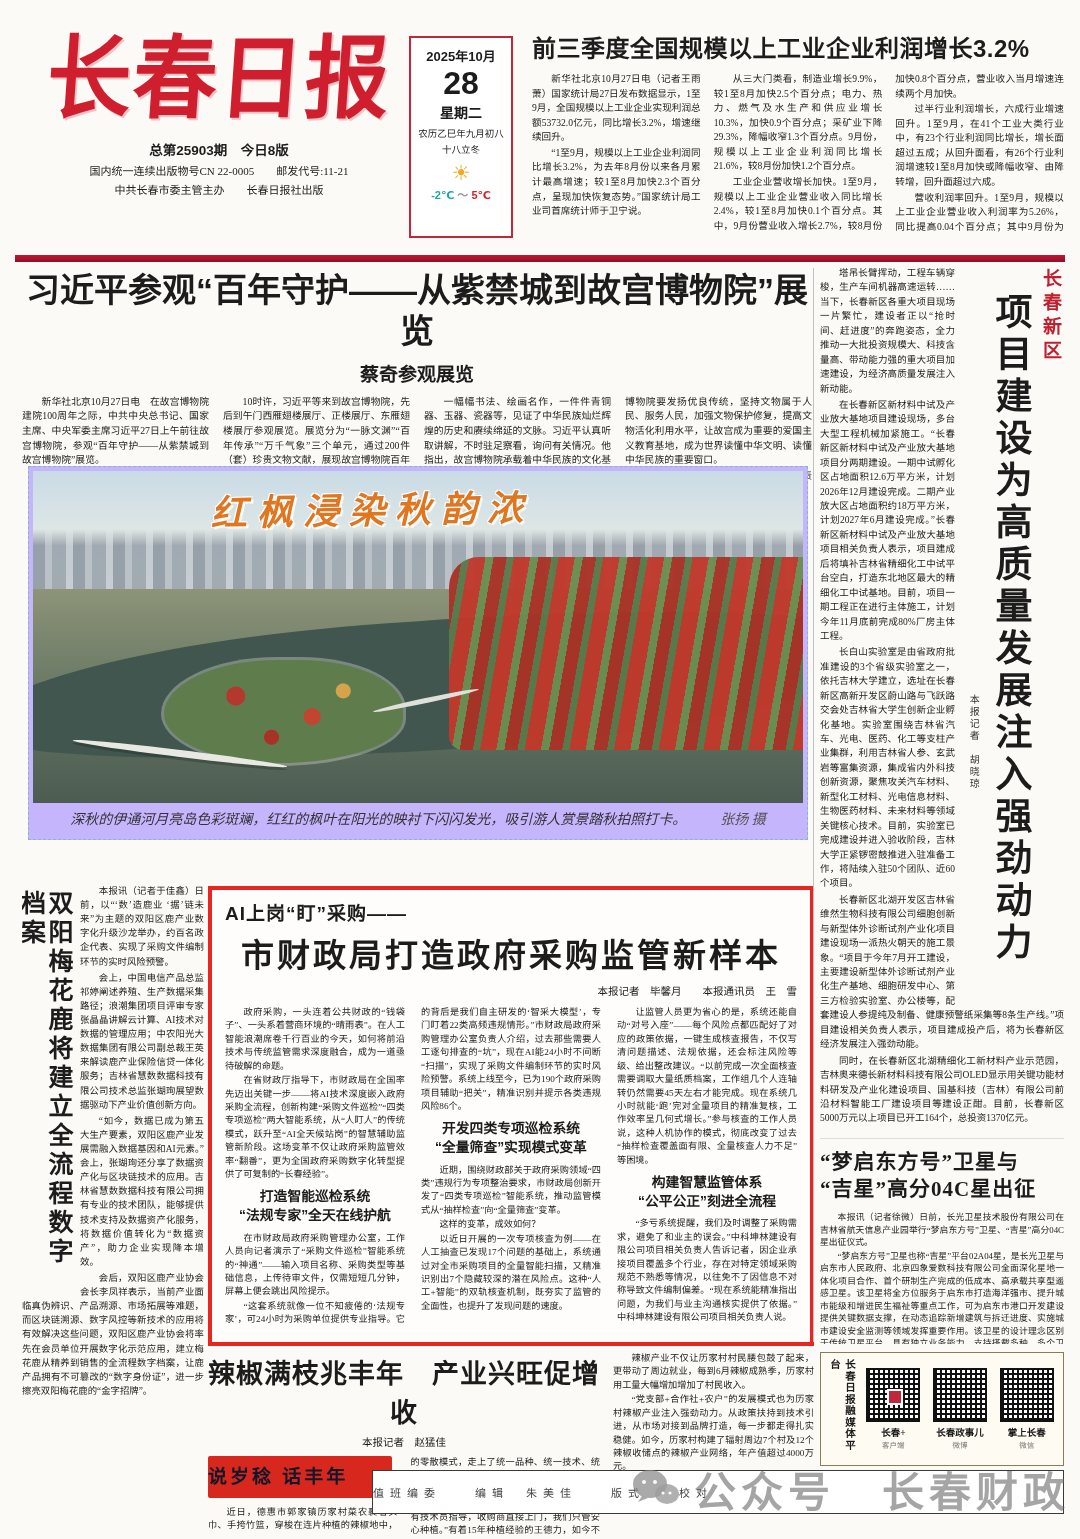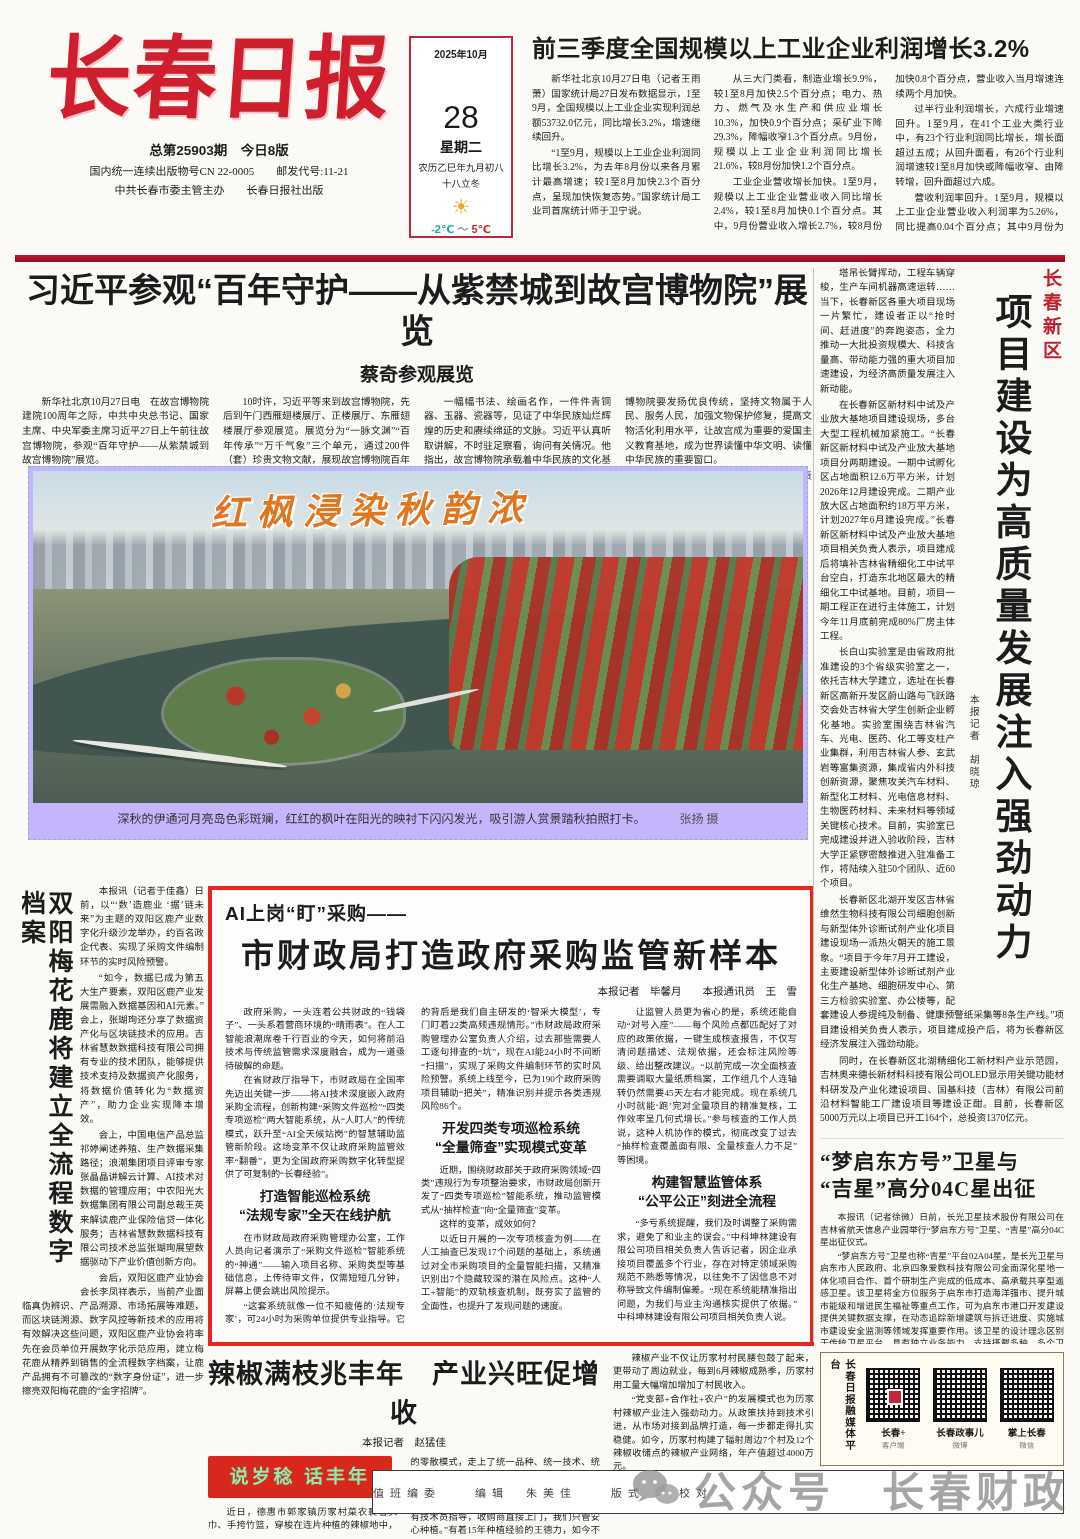--- a/index.html
+++ b/index.html
@@ -14,22 +14,22 @@
 
   
   .mast-left{left:30px;top:32px;width:378px;height:214px;text-align:center;}
   .logo{font-size:84px;line-height:1.15;font-weight:900;color:#cf1f2f;
         transform:skewX(-4deg) scaleY(1.08);letter-spacing:2px;
         text-shadow:2px 2px 0 rgba(207,31,47,.25);}
   .issue{font-size:13.5px;font-weight:bold;margin-top:10px;}
   .pub{font-size:11px;margin-top:3px;color:#222;}
   .datebox{left:409px;top:36px;width:104px;height:202px;border:2px solid #c0273a;
            background:#fff;text-align:center;padding-top:8px;box-sizing:border-box;}
-  .db-ym{font-size:10px;font-weight:bold;}
-  .db-day{font-size:32px;font-weight:normal;line-height:1.15;margin-top:38px;}
+  .db-ym{font-size:13px;font-weight:bold;}
+  .db-day{font-size:32px;font-weight:bold;line-height:1.15;}
   .db-wk{font-size:14px;font-weight:bold;margin-bottom:4px;}
   .db-lunar{font-size:9.5px;margin-top:2px;}
   .db-term{font-size:9.5px;margin-top:2px;}
   .db-sun{font-size:21px;color:#f5a623;line-height:1.2;margin-top:4px;}
   .db-temp{font-size:11px;font-weight:bold;margin-top:1px;}
   .t-low{color:#1fa7a0;} .t-sep{color:#999;} .t-high{color:#d2232a;}
 
   .industry{left:532px;top:34px;width:532px;height:216px;overflow:hidden;}
   .industry-hl{font-size:24px;font-weight:900;line-height:1.25;margin-bottom:8px;letter-spacing:.5px;}
   .industry-cols{column-count:3;column-gap:13px;font-size:9.6px;line-height:1.52;height:168px;overflow:hidden;}
@@ -67,21 +67,21 @@
     border-radius:30px 0 0 14px;}
   .ph-bridge{position:absolute;left:5%;bottom:14%;width:28%;height:7px;background:#e9e9e4;
     border-radius:50%;transform:rotate(7deg);box-shadow:0 3px 0 rgba(0,0,0,.2);}
   .ph-bridge2{position:absolute;left:44%;bottom:30%;width:14%;height:5px;background:#dfe0da;
     border-radius:50%;transform:rotate(-12deg);}
   .ph-title{position:absolute;left:0;right:12%;top:10px;text-align:center;
     font-size:36px;font-weight:900;color:#e0761f;letter-spacing:10px;
     font-style:italic;transform:rotate(-1deg);
     text-shadow:-1px -1px 0 #fff,1px -1px 0 #fff,-1px 1px 0 #fff,2px 2px 1px #fff;}
   .ph-cap{height:30px;display:flex;align-items:center;justify-content:center;gap:34px;
-          font-size:12px;color:#333;}
+          font-size:14px;color:#333;font-style:italic;}
   .ph-credit{color:#555;}
 
   
   .deer{left:22px;top:884px;width:182px;height:622px;overflow:hidden;font-size:9.4px;line-height:1.5;}
   .deer-hl{float:left;writing-mode:vertical-rl;text-orientation:upright;
     font-size:25px;font-weight:900;letter-spacing:4px;line-height:1.1;
     width:50px;height:402px;margin:6px 8px 6px 0;}
   .deer p{margin-bottom:2px;}
 
   
@@ -93,21 +93,21 @@
   .proc-cols{column-count:3;column-gap:16px;font-size:9.2px;line-height:1.46;height:330px;overflow:hidden;}
   .proc-sub{white-space:pre-line;text-align:center;font-weight:900;font-size:13.8px;
     line-height:1.35;margin:7px 0 6px;break-inside:avoid;font-family:"Liberation Sans","DejaVu Sans",sans-serif;}
 
   
   .pepper{left:208px;top:1352px;width:606px;height:182px;overflow:hidden;display:flex;gap:13px;}
   .pep-left{width:392px;flex:none;}
   .pep-hl{font-size:27px;font-weight:900;text-align:center;letter-spacing:1px;}
   .pep-by{font-size:10.5px;text-align:center;margin:4px 0 7px;}
   .pep-cols{column-count:2;column-gap:13px;font-size:9.2px;line-height:1.46;height:118px;overflow:hidden;}
-  .badge{background:#d8281e;color:#86efac;font-weight:900;font-size:19px;text-align:center;
+  .badge{background:#d8281e;color:#0f172a;font-weight:900;font-size:19px;
     padding:7px 0;margin:0 6px 8px 0;letter-spacing:3px;break-inside:avoid;
     font-family:"Liberation Sans","DejaVu Sans",sans-serif;border-radius:2px;}
   .pep-right{flex:1;font-size:9.2px;line-height:1.46;overflow:hidden;}
 
   
   .vrule{left:813px;top:268px;width:1px;height:1074px;background:#c2c2c2;}
   .sidebar{left:820px;top:266px;width:244px;height:1078px;overflow:hidden;}
   .proj{font-size:9.5px;line-height:1.52;}
   .proj-head{float:right;width:102px;height:742px;position:relative;margin-left:7px;}
   .proj-kicker{position:absolute;top:2px;right:0;writing-mode:vertical-rl;text-orientation:upright;
@@ -208,22 +208,22 @@
   <div class="ph-cap">
     <span>深秋的伊通河月亮岛色彩斑斓，红红的枫叶在阳光的映衬下闪闪发光，吸引游人赏景踏秋拍照打卡。</span>
     <span class="ph-credit">张扬 摄</span>
   </div>
 </div>
 
 <div class="abs deer">
   <div class="deer-hl hd">双阳梅花鹿将建立全流程数字档案</div>
   <div>
       <p>本报讯（记者于佳鑫）日前，以“‘数’造鹿业 ‘据’链未来”为主题的双阳区鹿产业数字化升级沙龙举办，约百名政企代表、实现了采购文件编制环节的实时风险预警。</p>
+      <p>会上，中国电信产品总监祁婷阐述养殖、生产数据采集路径；浪潮集团项目评审专家张晶晶讲解云计算、AI技术对数据的管理应用；中农阳光大数据集团有限公司副总裁王英来解读鹿产业保险信贷一体化服务；吉林省慧数数据科技有限公司技术总监张瑚珣展望数据驱动下产业价值创新方向。</p>
       <p>“如今，数据已成为第五大生产要素，双阳区鹿产业发展需融入数据基因和AI元素。”会上，张瑚珣还分享了数据资产化与区块链技术的应用。吉林省慧数数据科技有限公司拥有专业的技术团队，能够提供技术支持及数据资产化服务，将数据价值转化为“数据资产”，助力企业实现降本增效。</p>
-      <p>会上，中国电信产品总监祁婷阐述养殖、生产数据采集路径；浪潮集团项目评审专家张晶晶讲解云计算、AI技术对数据的管理应用；中农阳光大数据集团有限公司副总裁王英来解读鹿产业保险信贷一体化服务；吉林省慧数数据科技有限公司技术总监张瑚珣展望数据驱动下产业价值创新方向。</p>
       <p>会后，双阳区鹿产业协会会长李凤祥表示，当前产业面临真伪辨识、产品溯源、市场拓展等难题，而区块链溯源、数字风控等新技术的应用将有效解决这些问题，双阳区鹿产业协会将率先在会员单位开展数字化示范应用，建立梅花鹿从精养到销售的全流程数字档案，让鹿产品拥有不可篡改的“数字身份证”，进一步擦亮双阳梅花鹿的“金字招牌”。</p>
     </div>
 </div>
 
 <div class="abs proc">
   <div class="proc-kicker hd">AI上岗“盯”采购——</div>
   <div class="proc-hl">市财政局打造政府采购监管新样本</div>
   <div class="proc-by">本报记者　毕馨月　　本报通讯员　王　雪</div>
   <div class="proc-cols">
     <div>

